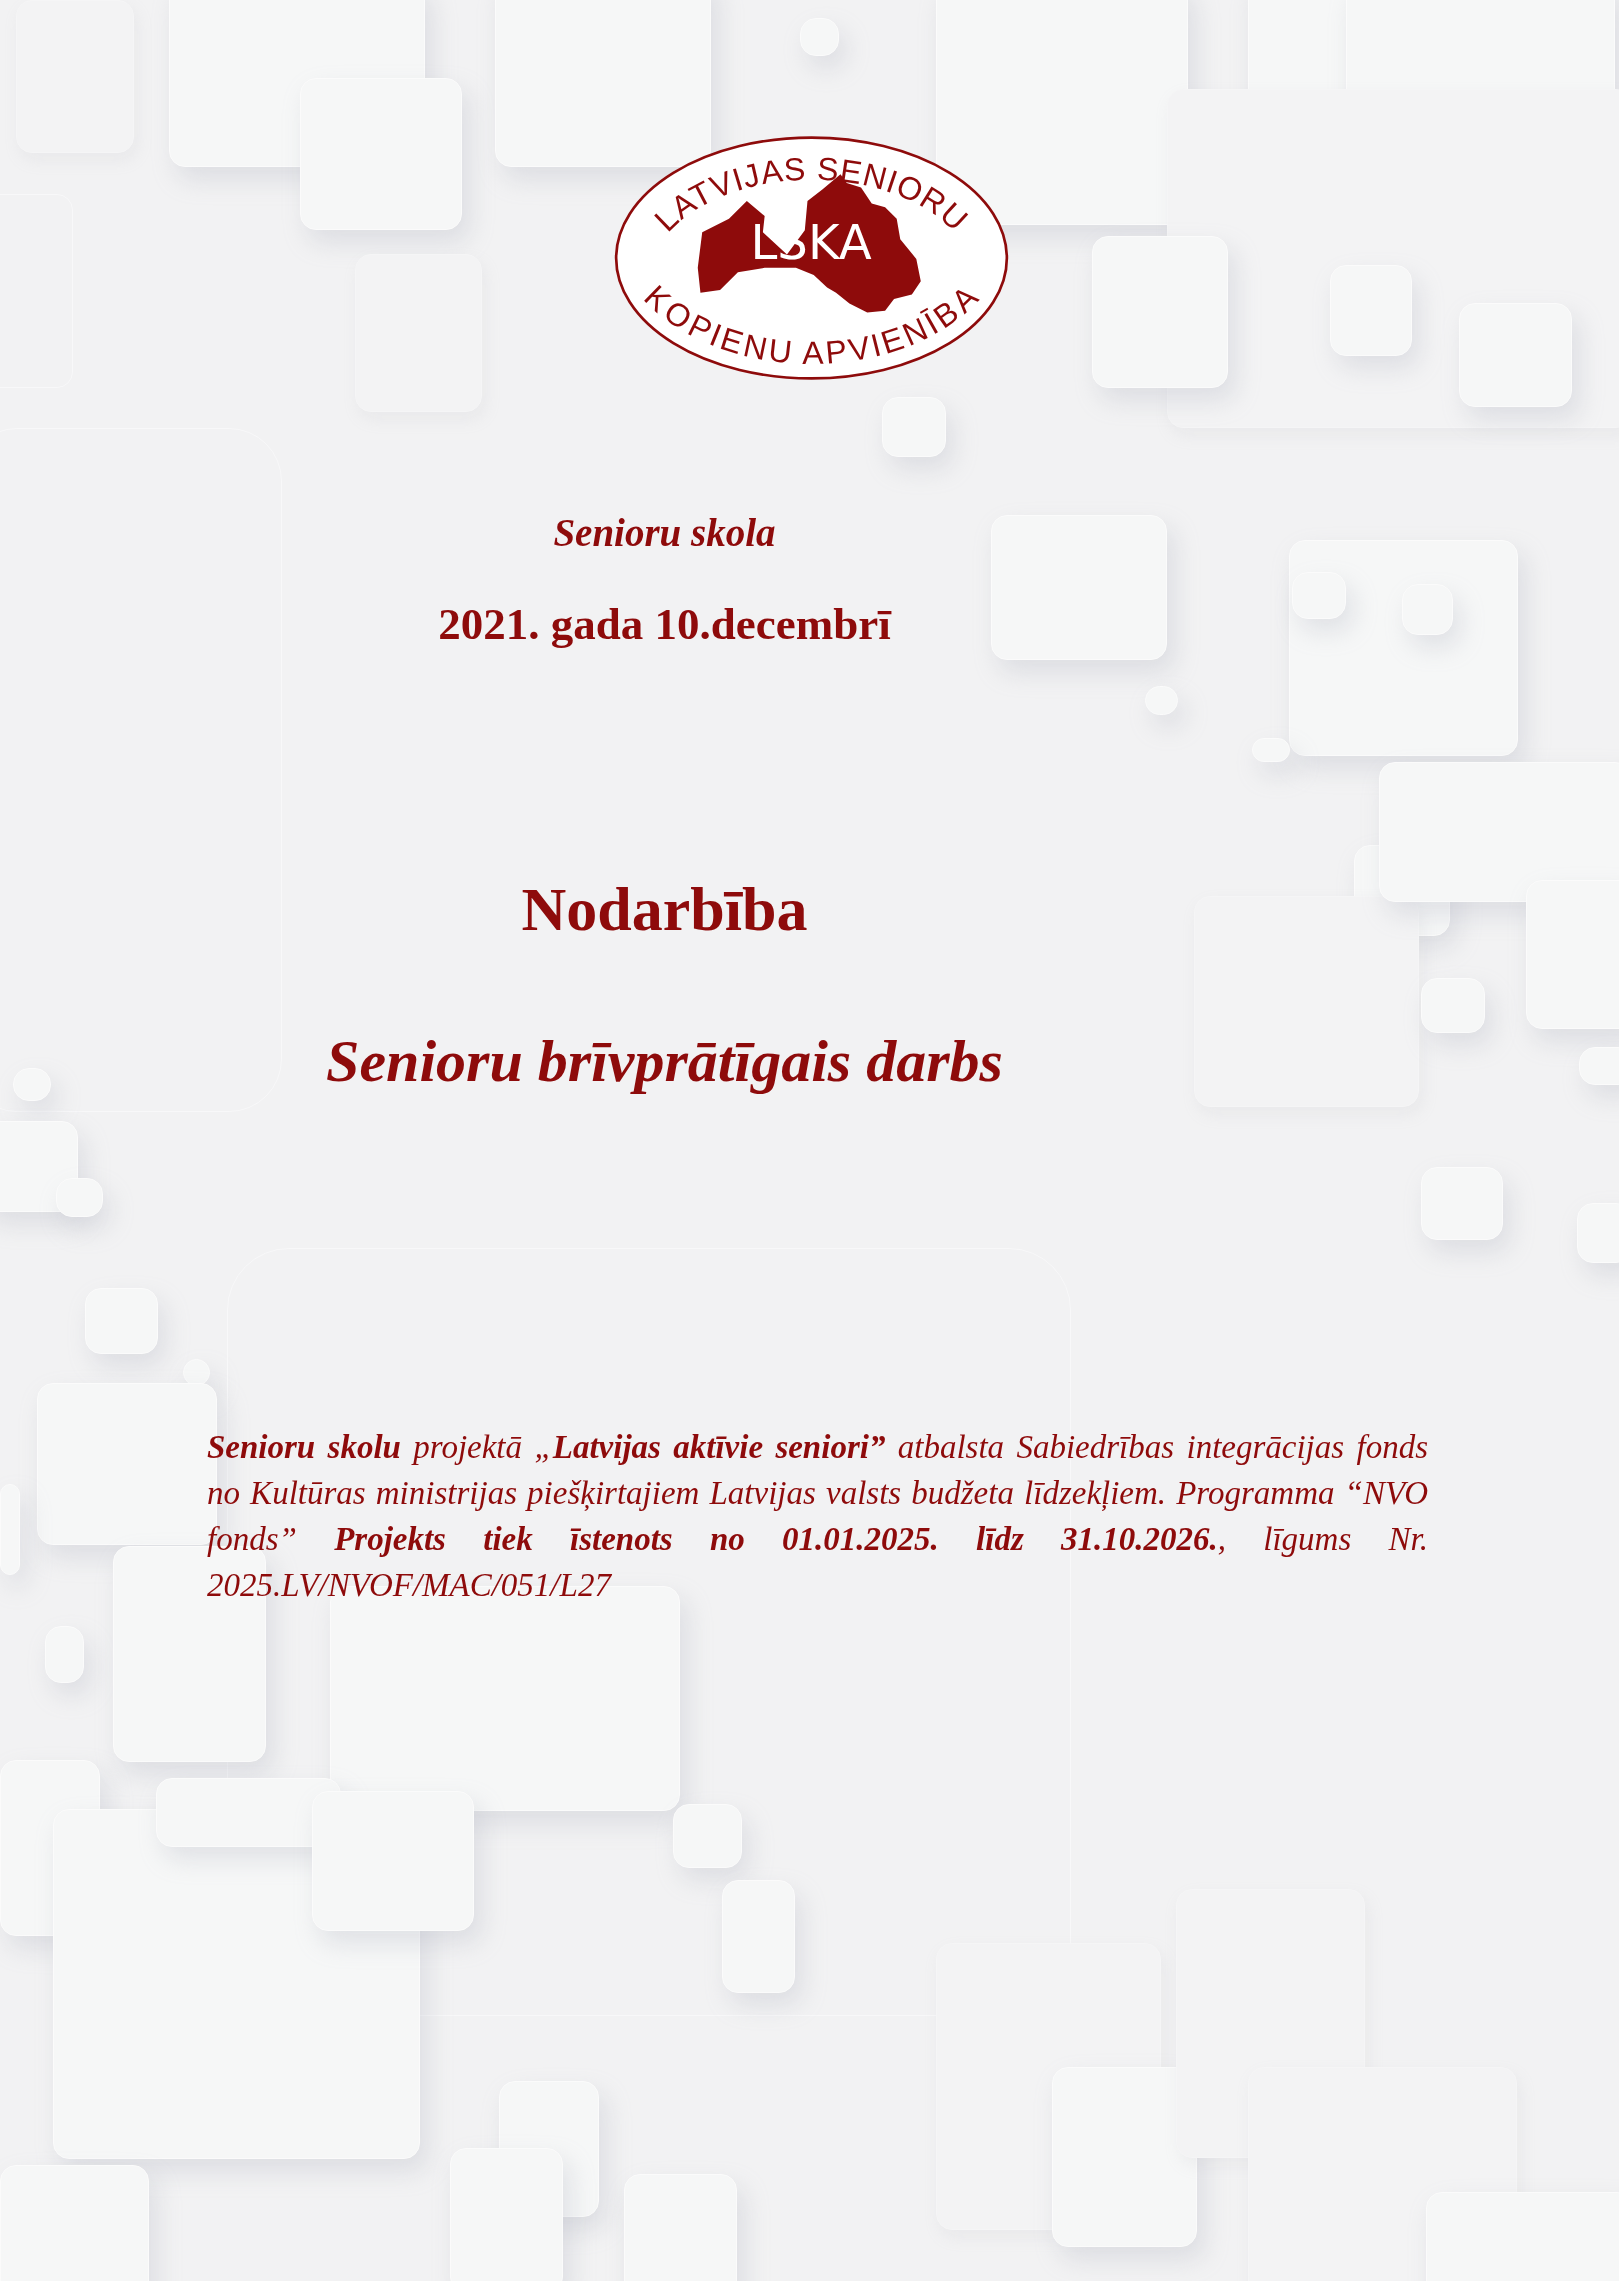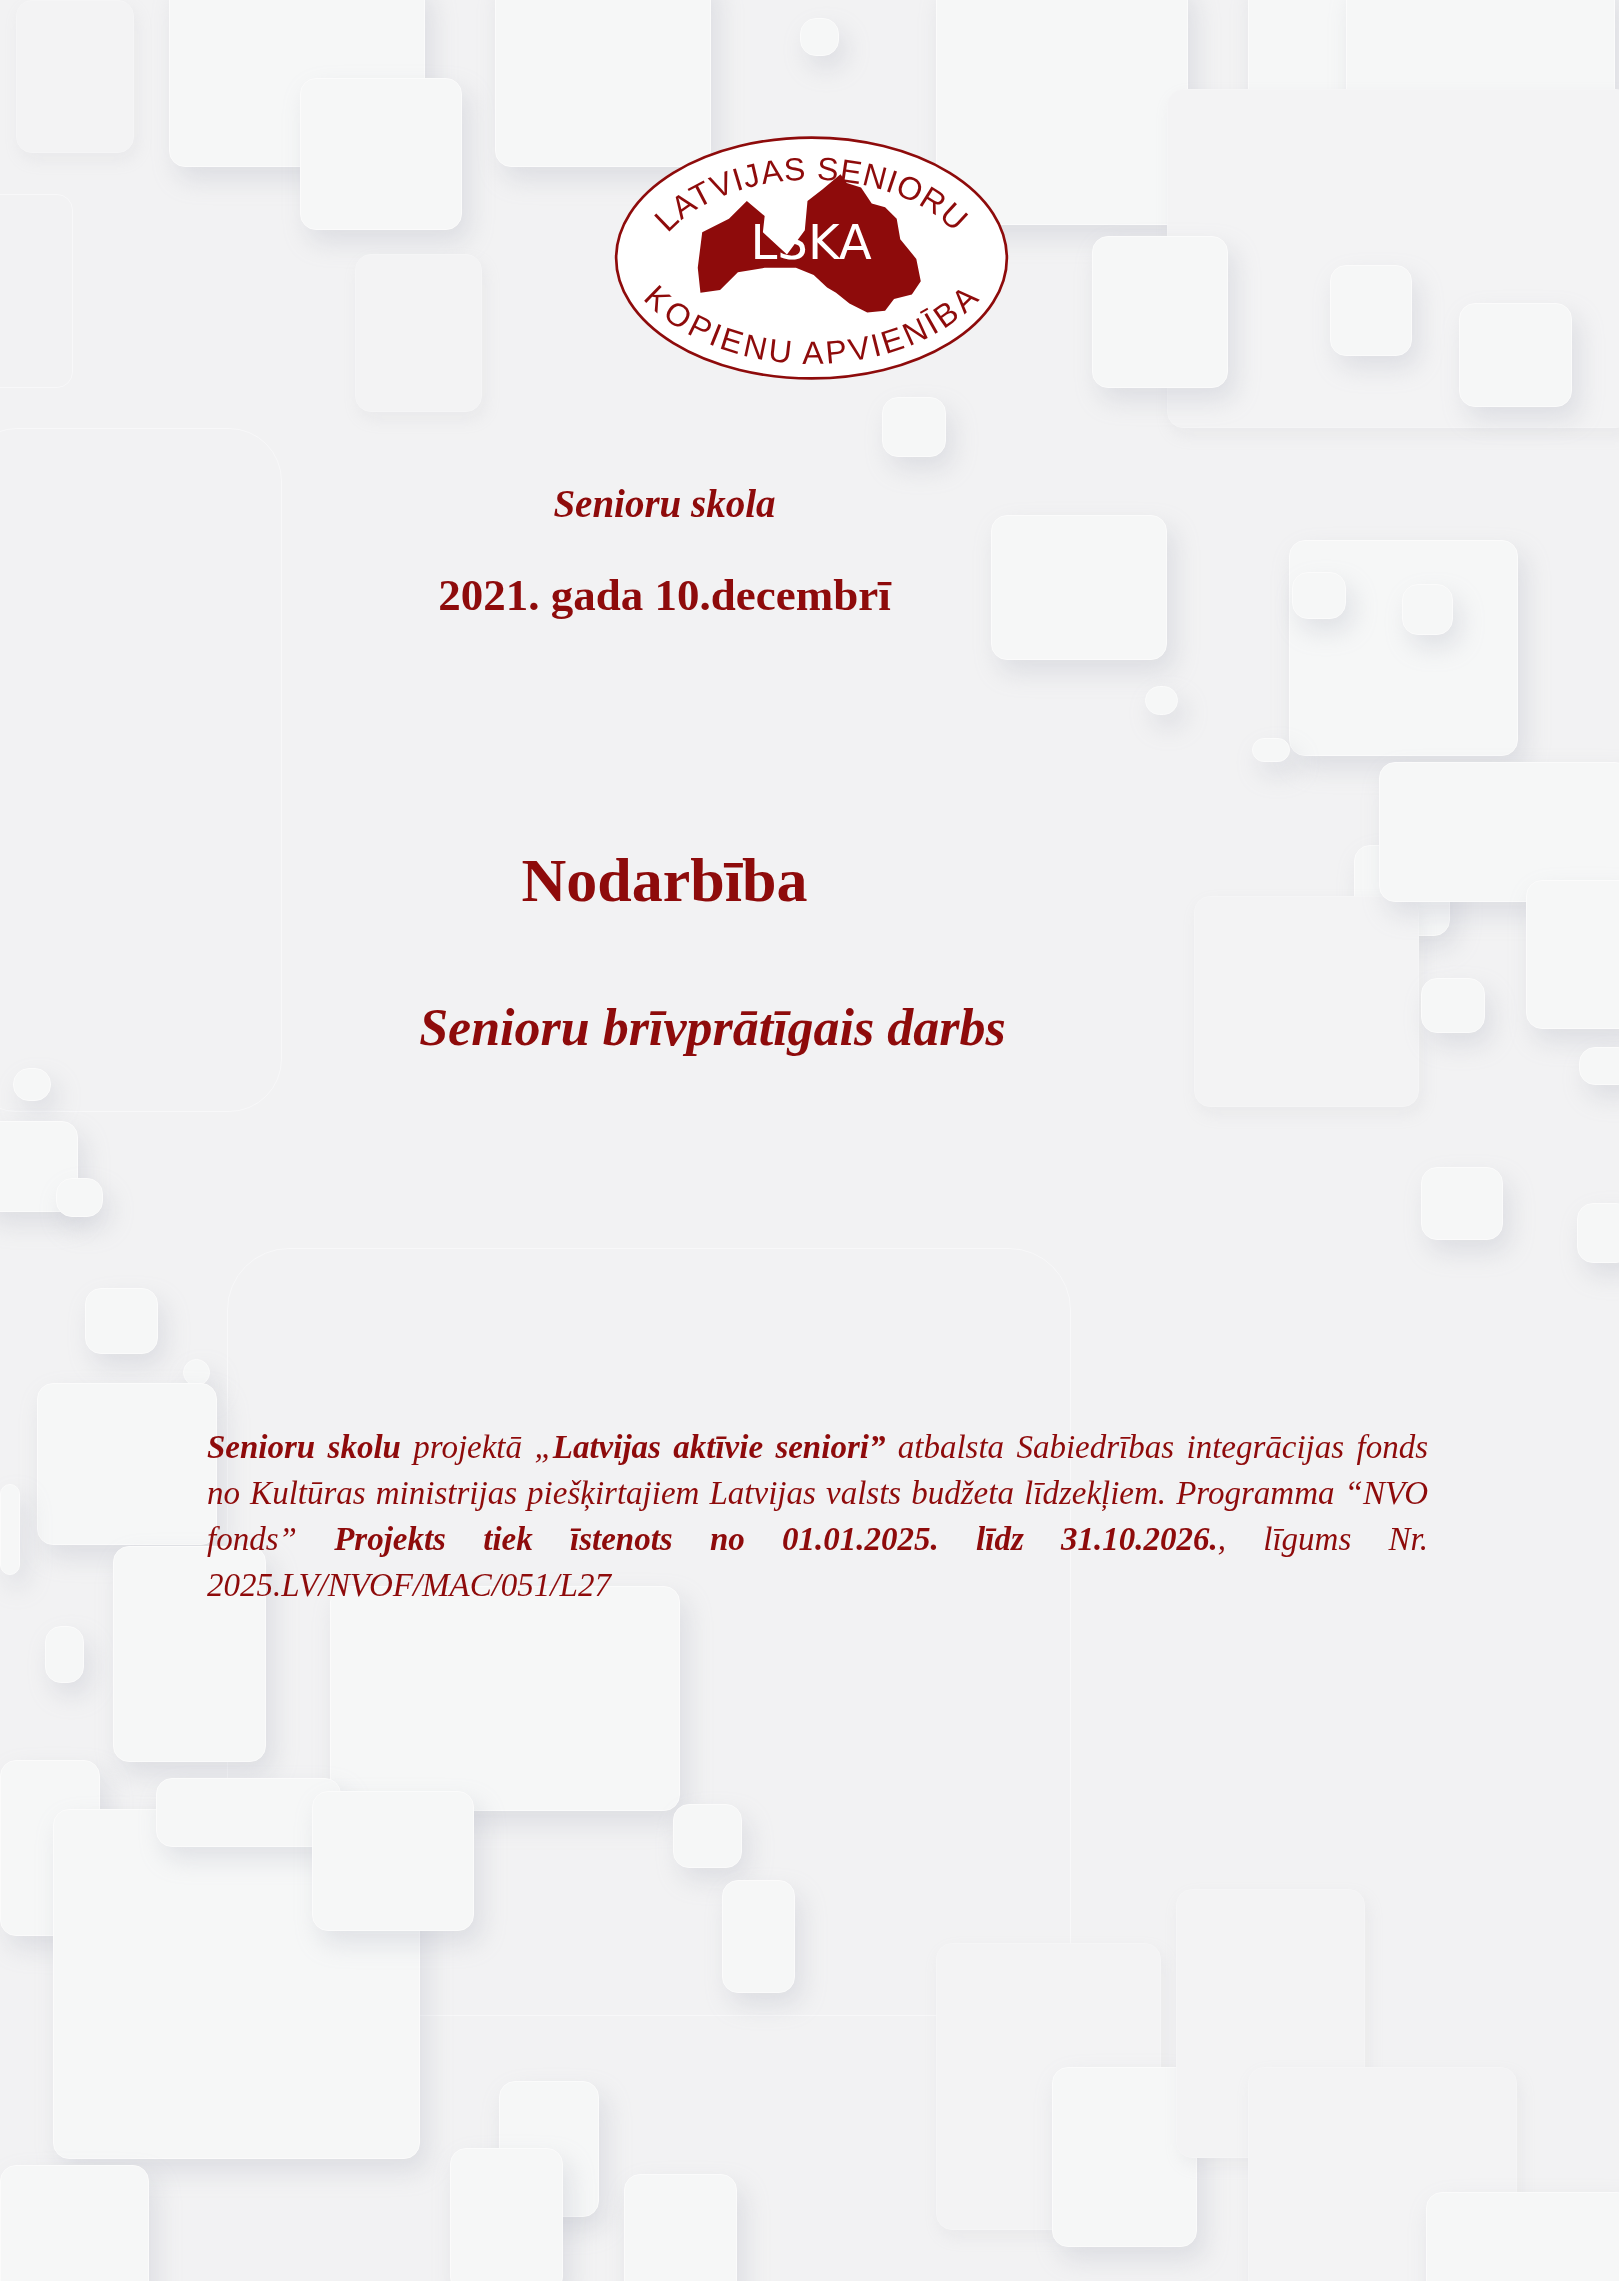--- a/index.html
+++ b/index.html
@@ -14,27 +14,28 @@
       background: #f6f7f7;
       border: 1.8px solid #fbfbfb;
       box-shadow: 7.1px 12.5px 25px rgba(170,172,185,0.28);
     }
     .tile.faint { background: #f3f3f4; border-color: #f5f5f6; box-shadow: 3.6px 7.1px 16px rgba(170,172,185,0.12); }
     .tile.outline { background: transparent; border: 1.8px solid #f8f8f9; box-shadow: none; }
     .content { position: absolute; inset: 0; }
     .center-line {
       position: absolute; left: 0; width: 1329px; text-align: center;
       color: #8e0b0b;
+      margin-top: 29px;
     }
     #logo { position: absolute; left: 613px; top: 134px; width: 397px; height: 248px; }
     .t-school { top: 481px; font-size: 39px; font-style: italic; font-weight: bold; }
     .t-date { top: 569px; font-size: 45px; font-weight: bold; }
     .t-place { top: 675px; font-size: 45px; font-weight: bold; line-height: 53px; }
     .t-activity { top: 845px; font-size: 62px; font-weight: bold; }
-    .t-title { top: 998px; font-size: 52px; font-weight: bold; font-style: italic; padding-left: 48px; }
+    .t-title { top: 998px; font-size: 60px; font-weight: bold; font-style: italic; }
     .t-desc { top: 1145px; font-size: 43px; line-height: 52px; }
     .funding {
       position: absolute; left: 207px; width: 1221px; top: 1424px;
       font-size: 33px; line-height: 46px; font-style: italic; color: #8e0b0b;
       text-align: justify;
     }
     .funding b { font-weight: bold; }
     .sponsor { position: absolute; text-align: center; }
     .sponsor .cap {
       font-family: "DejaVu Sans", sans-serif; font-size: 28.5px; color: #3a3a3a;

